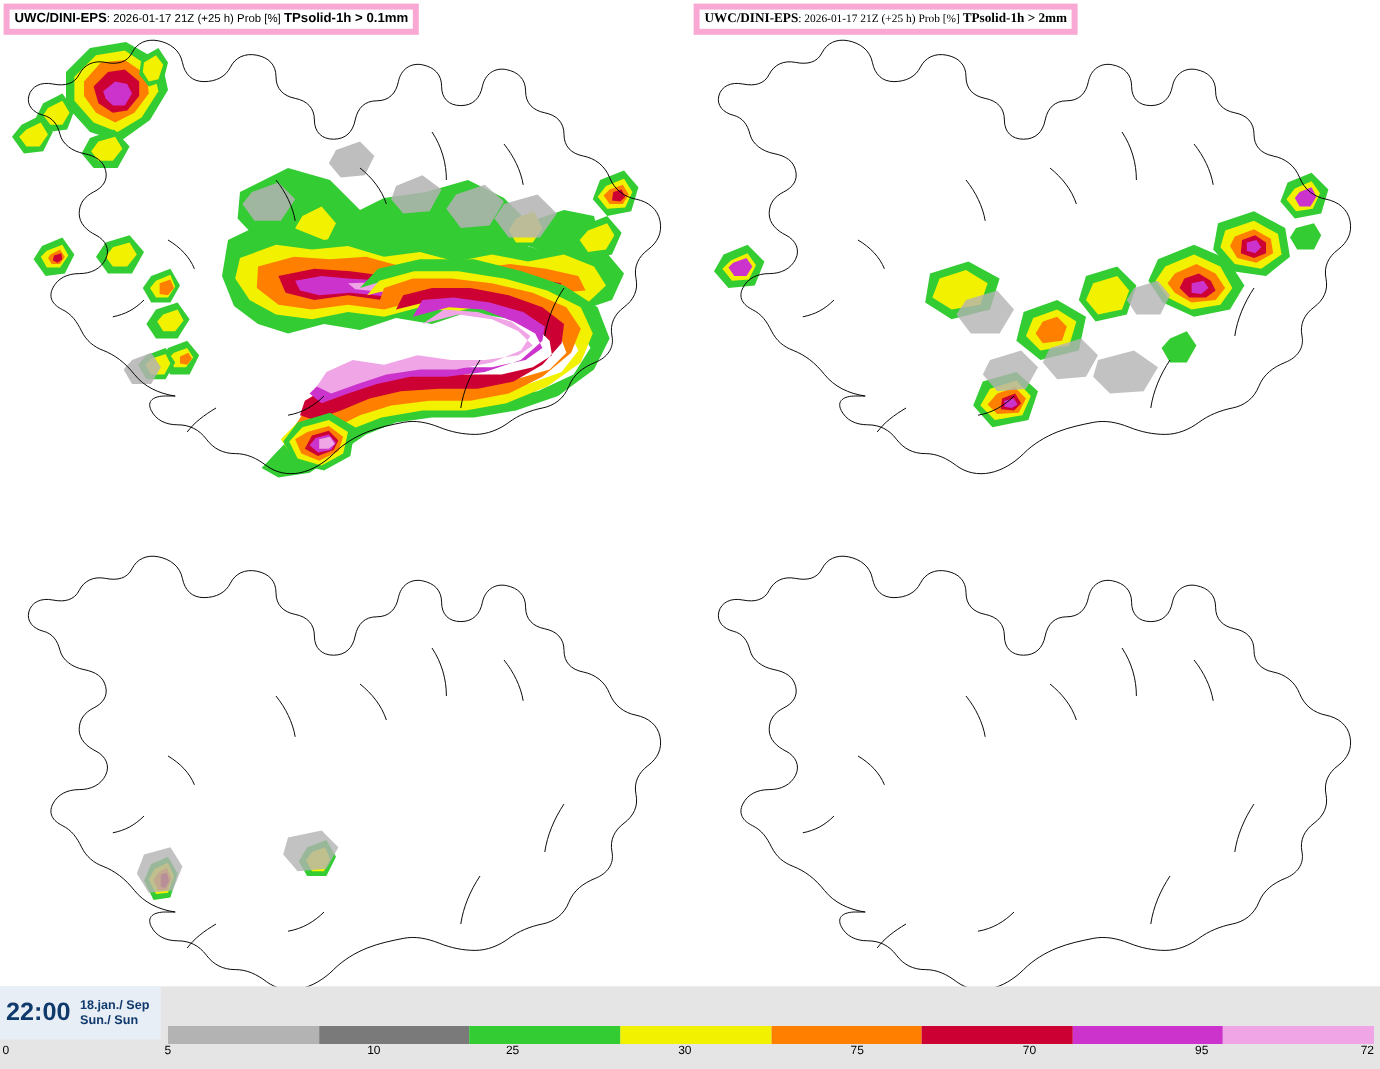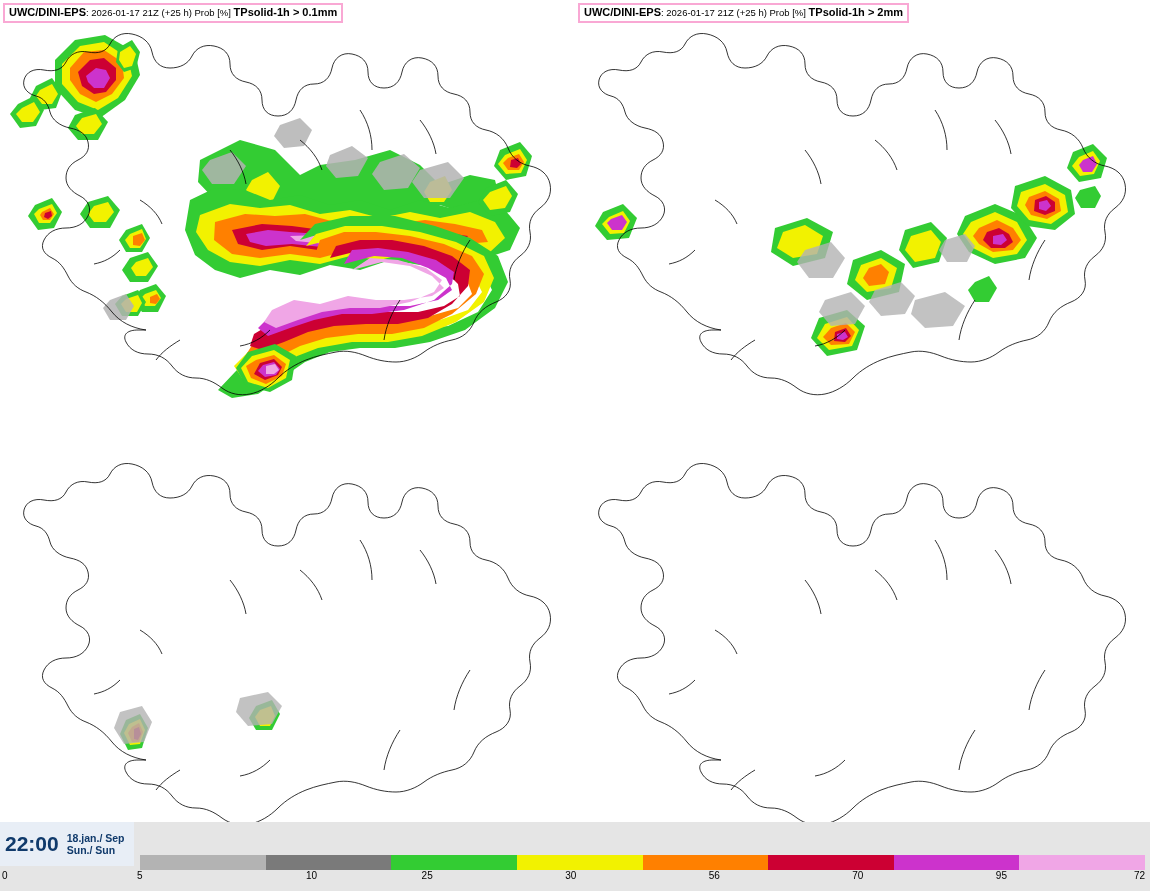--- a/index.html
+++ b/index.html
@@ -28,29 +28,29 @@
   }
   .panel-tl { left: 0;   top: 0; }
   .panel-tr { left: 575px; top: 0; }
   .panel-bl { left: 0;   top: 430px; }
   .panel-br { left: 575px; top: 430px; }
 
   .panel-title {
     position: absolute;
     left: 3px;
     top: 3px;
-    border: 2px solid #f9a8d4;
+    border: 5px solid #f9a8d4;
     background: #fff;
     padding: 1px 4px 2px 4px;
     font-size: 11px;
     line-height: 12px;
     white-space: nowrap;
     z-index: 20;
   }
-  .panel-tr .panel-title, .panel-br .panel-title { left: 3px; }
+  .panel-tr .panel-title, .panel-br .panel-title { left: 3px; font-family: Liberation Serif, serif; }
   .t-model { font-weight: bold; font-size: 11px; }
   .t-run   { font-size: 9.5px; }
   .t-param { font-weight: bold; font-size: 11px; }
 
   .map-area {
     position: absolute;
     left: 0; top: 0;
     width: 575px;
     height: 430px;
   }
@@ -463,18 +463,18 @@
       <div class="cbar-seg" style="background: rgb(255, 128, 0);"></div>
       <div class="cbar-seg" style="background: rgb(204, 0, 51);"></div>
       <div class="cbar-seg" style="background: rgb(204, 51, 204);"></div>
       <div class="cbar-seg" style="background: rgb(240, 166, 230);"></div>
     </div>
   <div class="cbar-ticks" id="cbar-ticks">
       <span class="tick first" style="left: 0%;">5</span>
       <span class="tick" style="left: 14.2857%; margin-left: 28px;">10</span>
       <span class="tick" style="left: 28.5714%;">25</span>
       <span class="tick" style="left: 42.8571%;">30</span>
-      <span class="tick" style="left: 57.1429%;">56</span>
+      <span class="tick" style="left: 57.1429%;">75</span>
       <span class="tick" style="left: 71.4286%;">70</span>
       <span class="tick" style="left: 85.7143%;">95</span>
       <span class="tick last" style="left: 100%;">72</span>
     </div>
 </div>
 
 </body></html>

